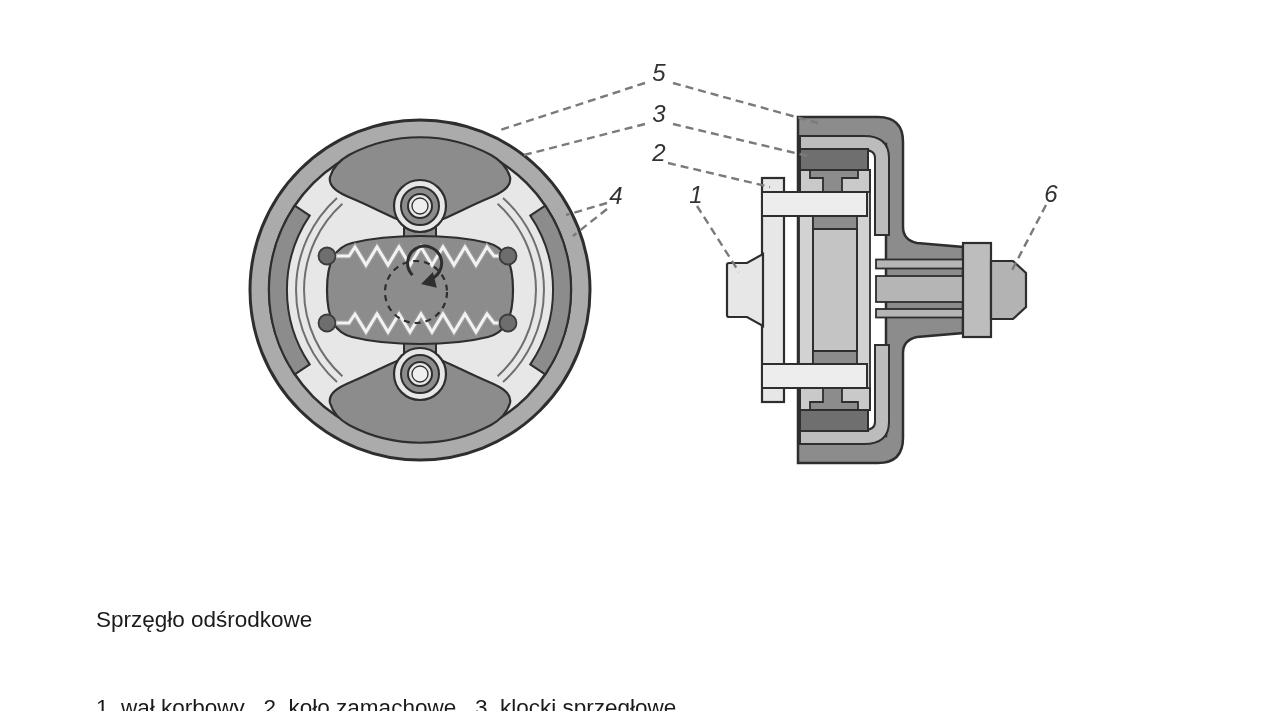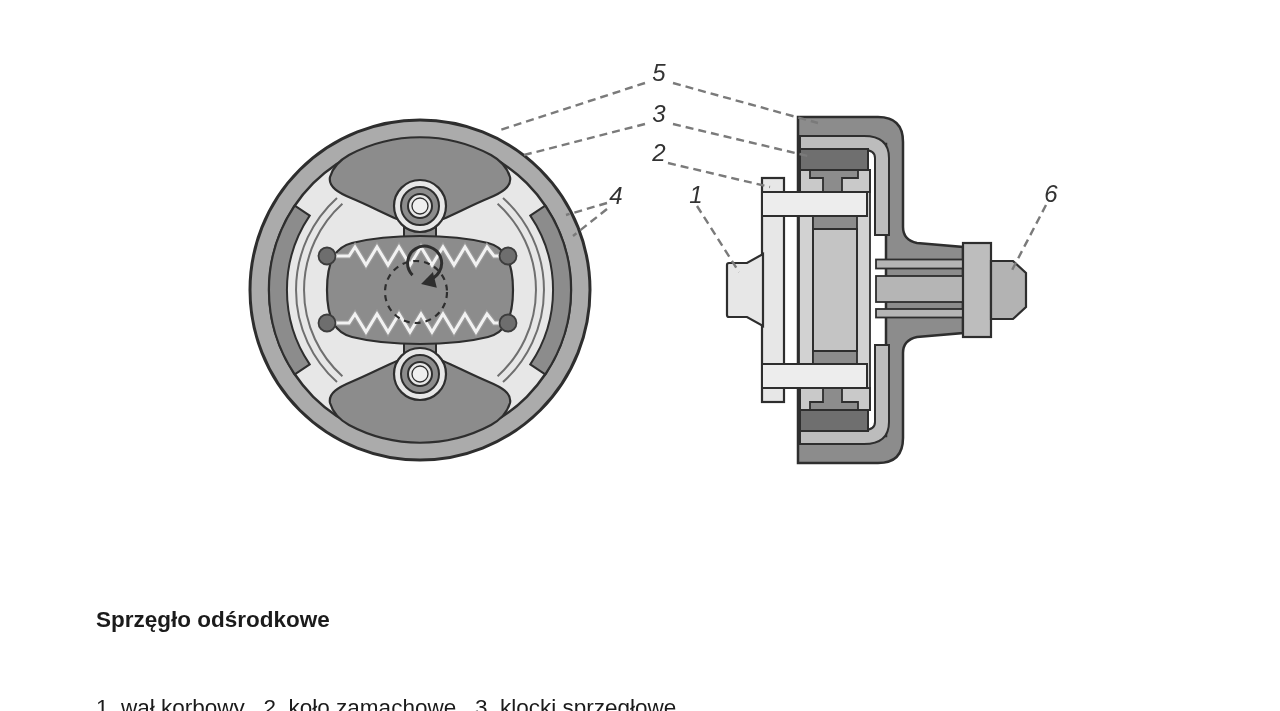--- a/index.html
+++ b/index.html
@@ -10,21 +10,21 @@
   svg text.callout{
     font-family:"Liberation Sans", sans-serif;
     font-style:italic;
     font-size:24px;
     fill:#333333;
   }
   .caption{
     position:absolute;left:96px;top:552px;color:#1b1b1b;
     font-size:22.5px;line-height:27px;white-space:pre;
   }
-  .caption .title{font-weight:bold;margin-bottom:7px;}
+  .caption .title{font-weight:normal;margin-bottom:7px;}
 </style>
 </head>
 <body>
 
 <div class="stage">
 
 <svg width="1280" height="711" viewBox="0 0 1280 711">
 
   <g>
 

